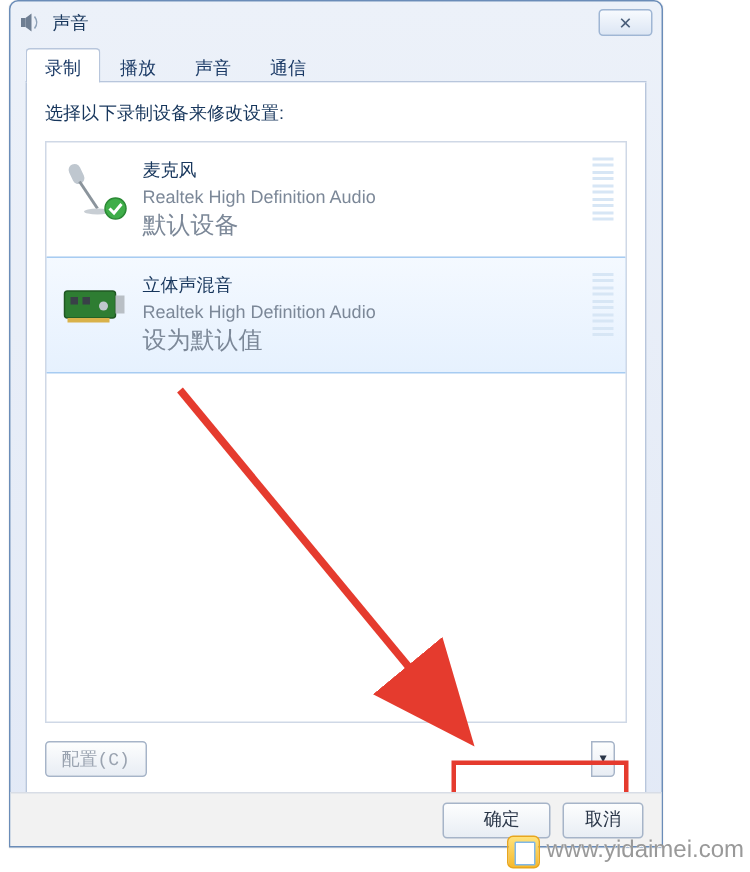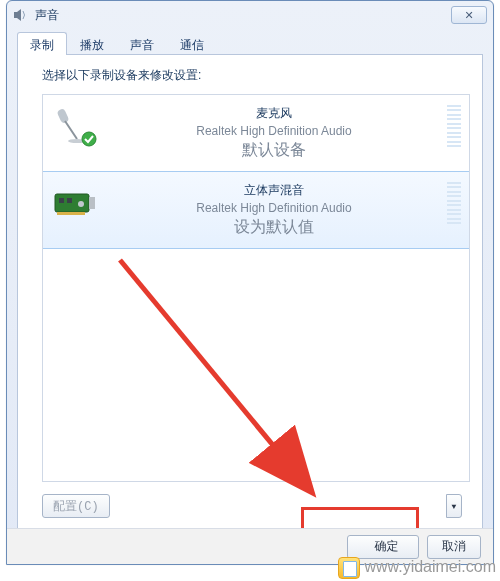--- a/index.html
+++ b/index.html
@@ -7,21 +7,21 @@
     margin: 0; padding: 0;
     width: 500px; height: 581px;
     font-family: "Microsoft YaHei", Tahoma, sans-serif;
     font-size: 12px;
     background: #fff;
     position: relative;
     overflow: hidden;
   }
   .dialog {
     position: absolute; left: 6px; top: 0;
-    width: 488px; height: 565px;
+    width: 436px; height: 565px;
     background: linear-gradient(#ECF1F9, #E2E9F6);
     border: 1px solid #6A8CB8;
     border-radius: 6px 6px 0 0;
     box-shadow: 0 0 1px rgba(0,0,0,.2);
   }
   .titlebar {
     height: 28px;
     display: flex; align-items: center;
     padding: 0 6px;
   }
@@ -57,30 +57,29 @@
   .tab.active {
     background:#fff;
     border-color:#B8C6DC;
     border-radius: 3px 3px 0 0;
   }
   .tab-panel {
     margin: 0 10px 10px 10px;
     background:#fff;
     border:1px solid #B8C6DC; border-top:none;
     height: 496px;
-    padding: 12px 12px 10px 24px;
+    padding: 12px 12px 10px 12px;
     position:relative;
   }
   .instruction { color:#17365C; margin-bottom:10px; }
   .device-list {
     border:1px solid #CFD8E6;
     height: 388px;
     background:#fff;
     overflow:hidden;
-    text-align:center;
   }
   .device {
     display:flex; align-items: flex-start;
     padding: 10px 8px;
     border-bottom: 1px solid #F0F2F6;
   }
   .device.selected {
     background: linear-gradient(#F4F9FF,#E6F1FE);
     border:1px solid #A7CCF2;
     margin:-1px; 

